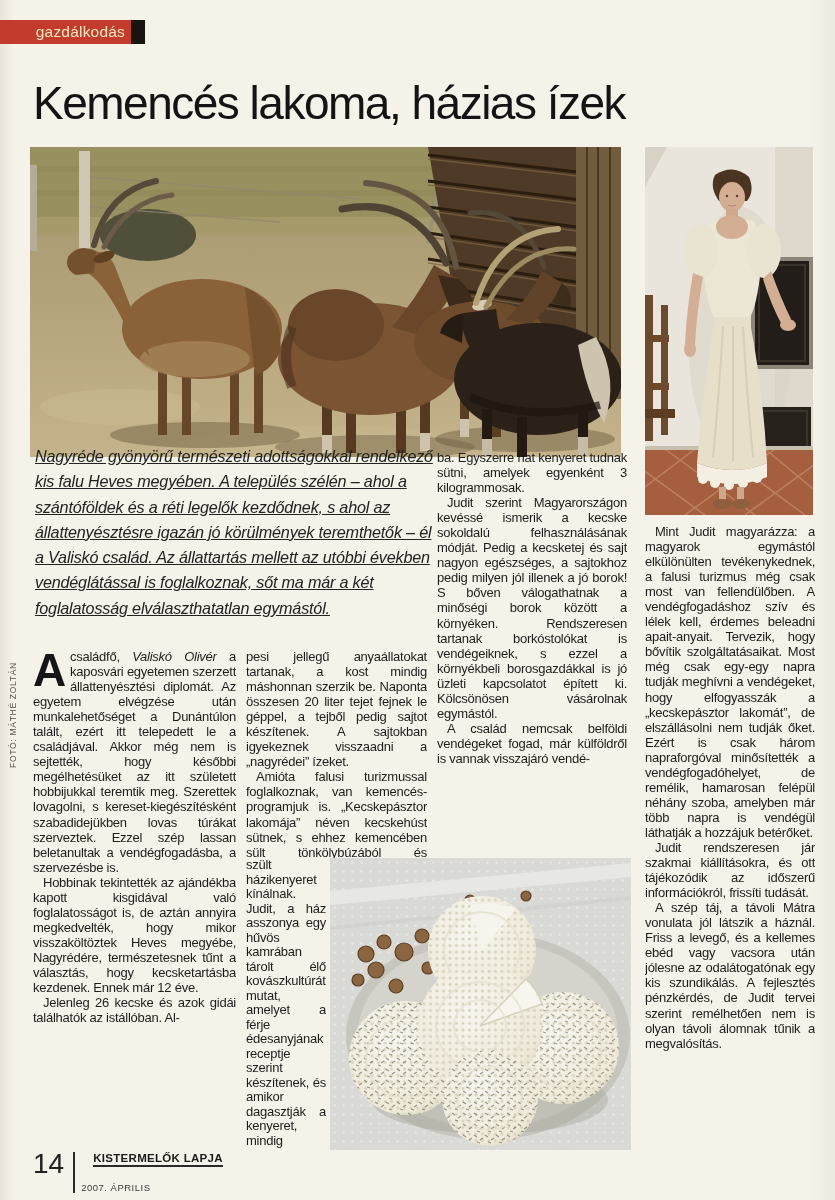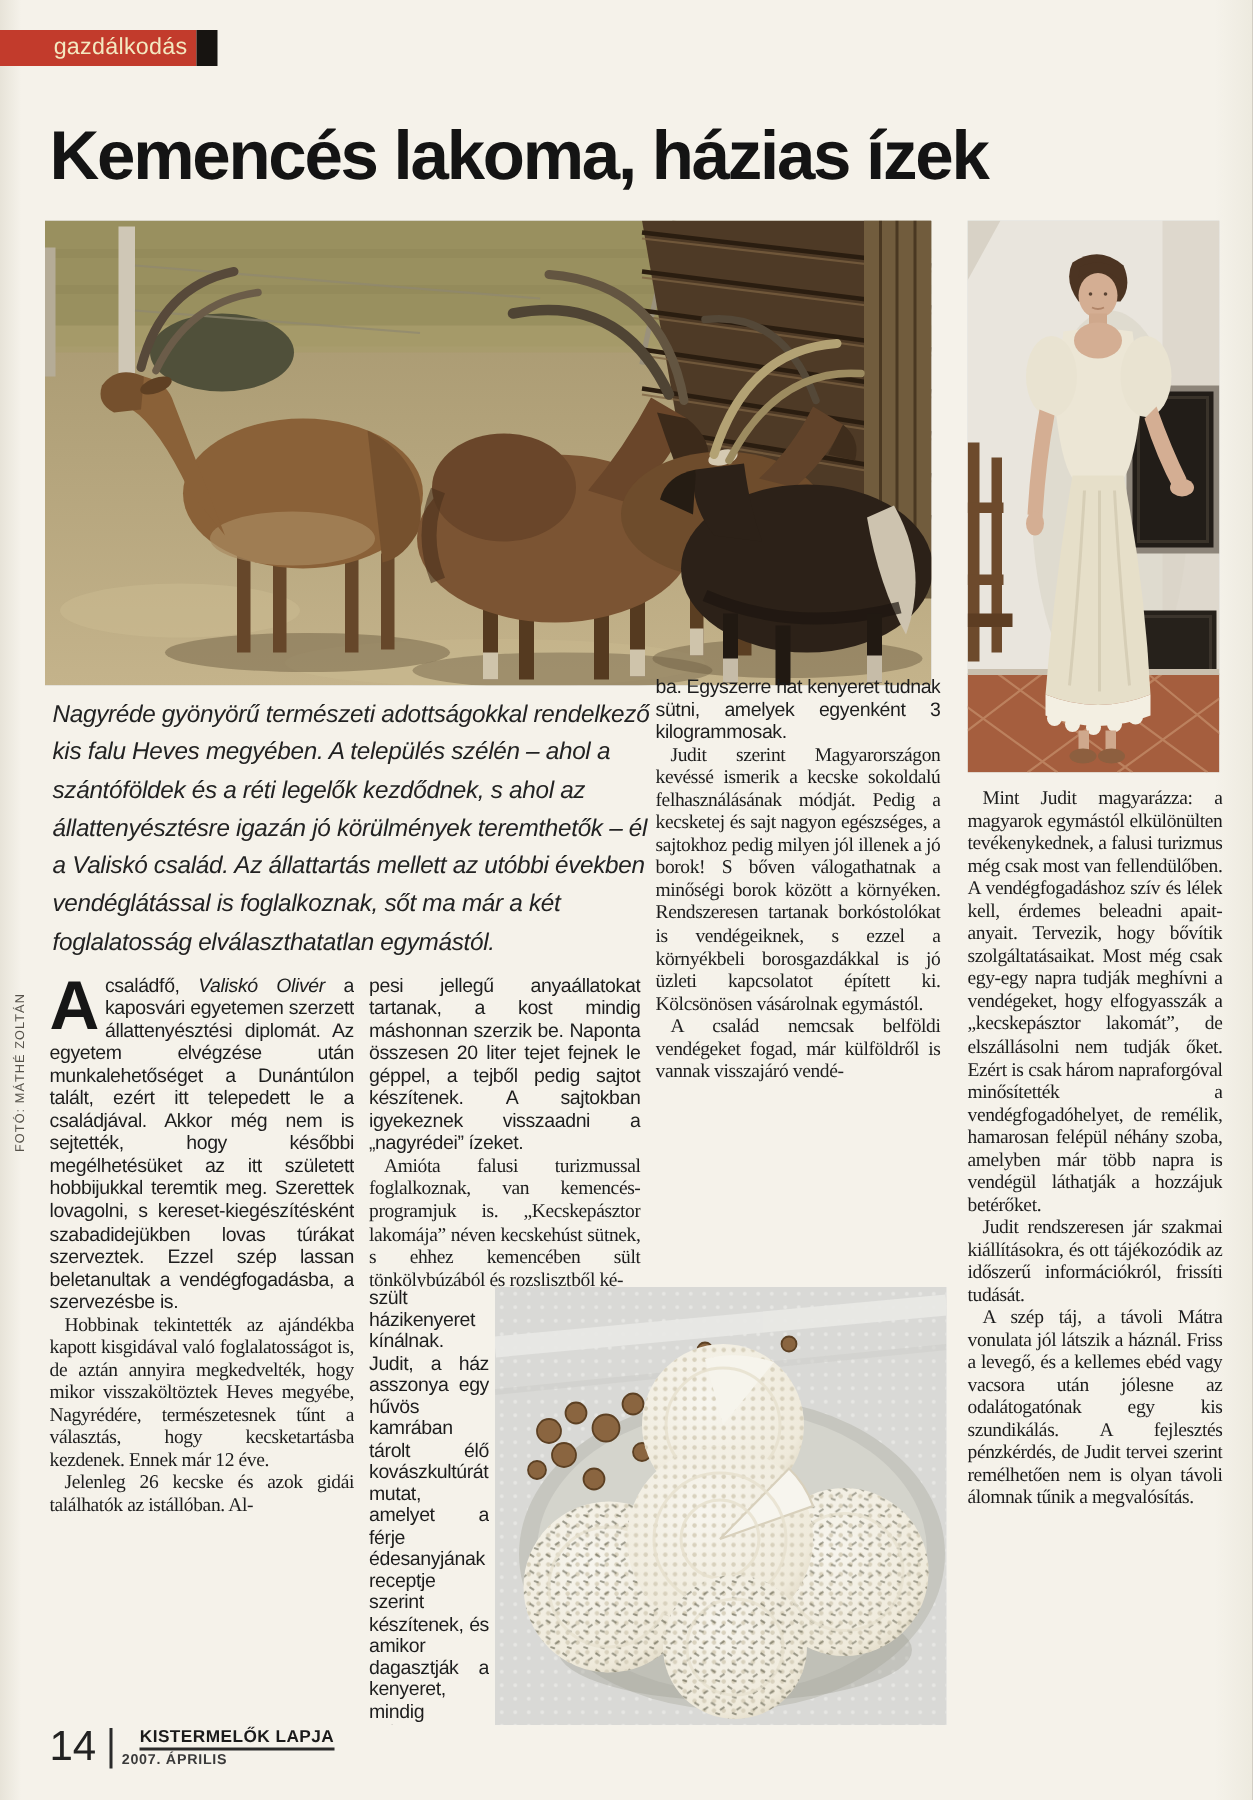--- a/index.html
+++ b/index.html
@@ -5,48 +5,48 @@
   html,body{margin:0;padding:0;background:#c9c5bb;}
   #page{
     position:relative;width:835px;height:1200px;margin:0 auto;overflow:hidden;
     background:linear-gradient(90deg,#e7e3d8 0,#f5f2ea 14px,#f5f2ea 97%,#edeadf 100%);
     font-family:"Liberation Sans",sans-serif;color:#1c1c1c;
   }
   .kicker-bar{position:absolute;left:0;top:20px;width:131px;height:24px;background:#c23b2c;
     display:flex;align-items:center;justify-content:flex-end;padding-right:6px;box-sizing:border-box;}
   .kicker-bar span{color:#f3e8c0;font-size:15.5px;letter-spacing:.2px;}
   .kicker-block{position:absolute;left:131px;top:20px;width:14px;height:24px;background:#171411;}
-  .headline{position:absolute;left:33px;top:76px;margin:0;font-size:46px;font-weight:bold;
+  .headline{position:absolute;left:33px;top:76px;margin:0;font-size:46px;font-weight:normal;
     letter-spacing:-1.5px;color:#141414;white-space:nowrap;}
   .credit{position:absolute;left:8px;top:598px;height:170px;writing-mode:vertical-rl;
     transform:rotate(180deg);font-size:8.5px;letter-spacing:.7px;color:#56524a;}
   .photo{position:absolute;overflow:hidden;background:#ddd;}
   .photo svg{display:block;width:100%;height:100%;}
   .ph-goats{left:30px;top:147px;width:591px;height:310px;}
   .ph-hostess{left:645px;top:147px;width:168px;height:368px;}
   .ph-cheese{left:330px;top:858px;width:301px;height:292px;}
-  .lead{position:absolute;left:35px;top:464px;width:398px;margin:0;font-style:italic;
-    font-size:16.2px;line-height:25.3px;color:#222;letter-spacing:-.2px;}
+  .lead{position:absolute;left:35px;top:444px;width:398px;margin:0;font-style:italic;
+    font-size:16.2px;line-height:25.3px;color:#222;letter-spacing:-.2px;text-decoration:underline;}
   .col{position:absolute;font-size:13px;line-height:15.05px;text-align:justify;
     letter-spacing:-.25px;color:#1d1d1d;overflow:hidden;}
   .col p{margin:0;}
-  .col p.ind{text-indent:10px;font-family:Liberation Serif, serif;}
+  .col p.ind{text-indent:10px;}
   .col-a{left:33px;top:649px;width:203px;height:505px;}
   .col-b{left:246px;top:649px;width:181px;height:209px;}
   .col-b2{left:246px;top:858px;width:80px;height:292px;line-height:14.5px;}
   .col-c{left:437px;top:450px;width:190px;height:393px;}
   .col-d{left:645px;top:524px;width:170px;height:632px;}
   .dropcap{float:left;font-size:46px;line-height:38px;font-weight:bold;padding:2px 4px 0 0;color:#161616;}
   .it{font-style:italic;}
   .footer{position:absolute;left:33px;top:1151px;display:flex;align-items:flex-start;gap:9px;}
   .pagenum{font-size:28px;line-height:26px;color:#222;}
   .mag-block{border-left:2px solid #2a2a2a;padding-left:6px;margin-top:1px;}
   .magname{font-size:11.5px;font-weight:bold;letter-spacing:.3px;color:#1a1a1a;
     border-bottom:2px solid #2a2a2a;padding-bottom:1px;min-width:112px;margin-left:12px;}
-  .magdate{font-size:9.5px;color:#3a3a3a;letter-spacing:.5px;padding-top:1px;font-weight:bold;}
+  .magdate{font-size:9.5px;color:#3a3a3a;letter-spacing:.5px;padding-top:15px;}
 </style>
 </head>
 <body>
 
 <div id="page">
 
   <div class="kicker-bar">
     <span>gazdálkodás</span>
   </div>
   <div class="kicker-block"></div>

